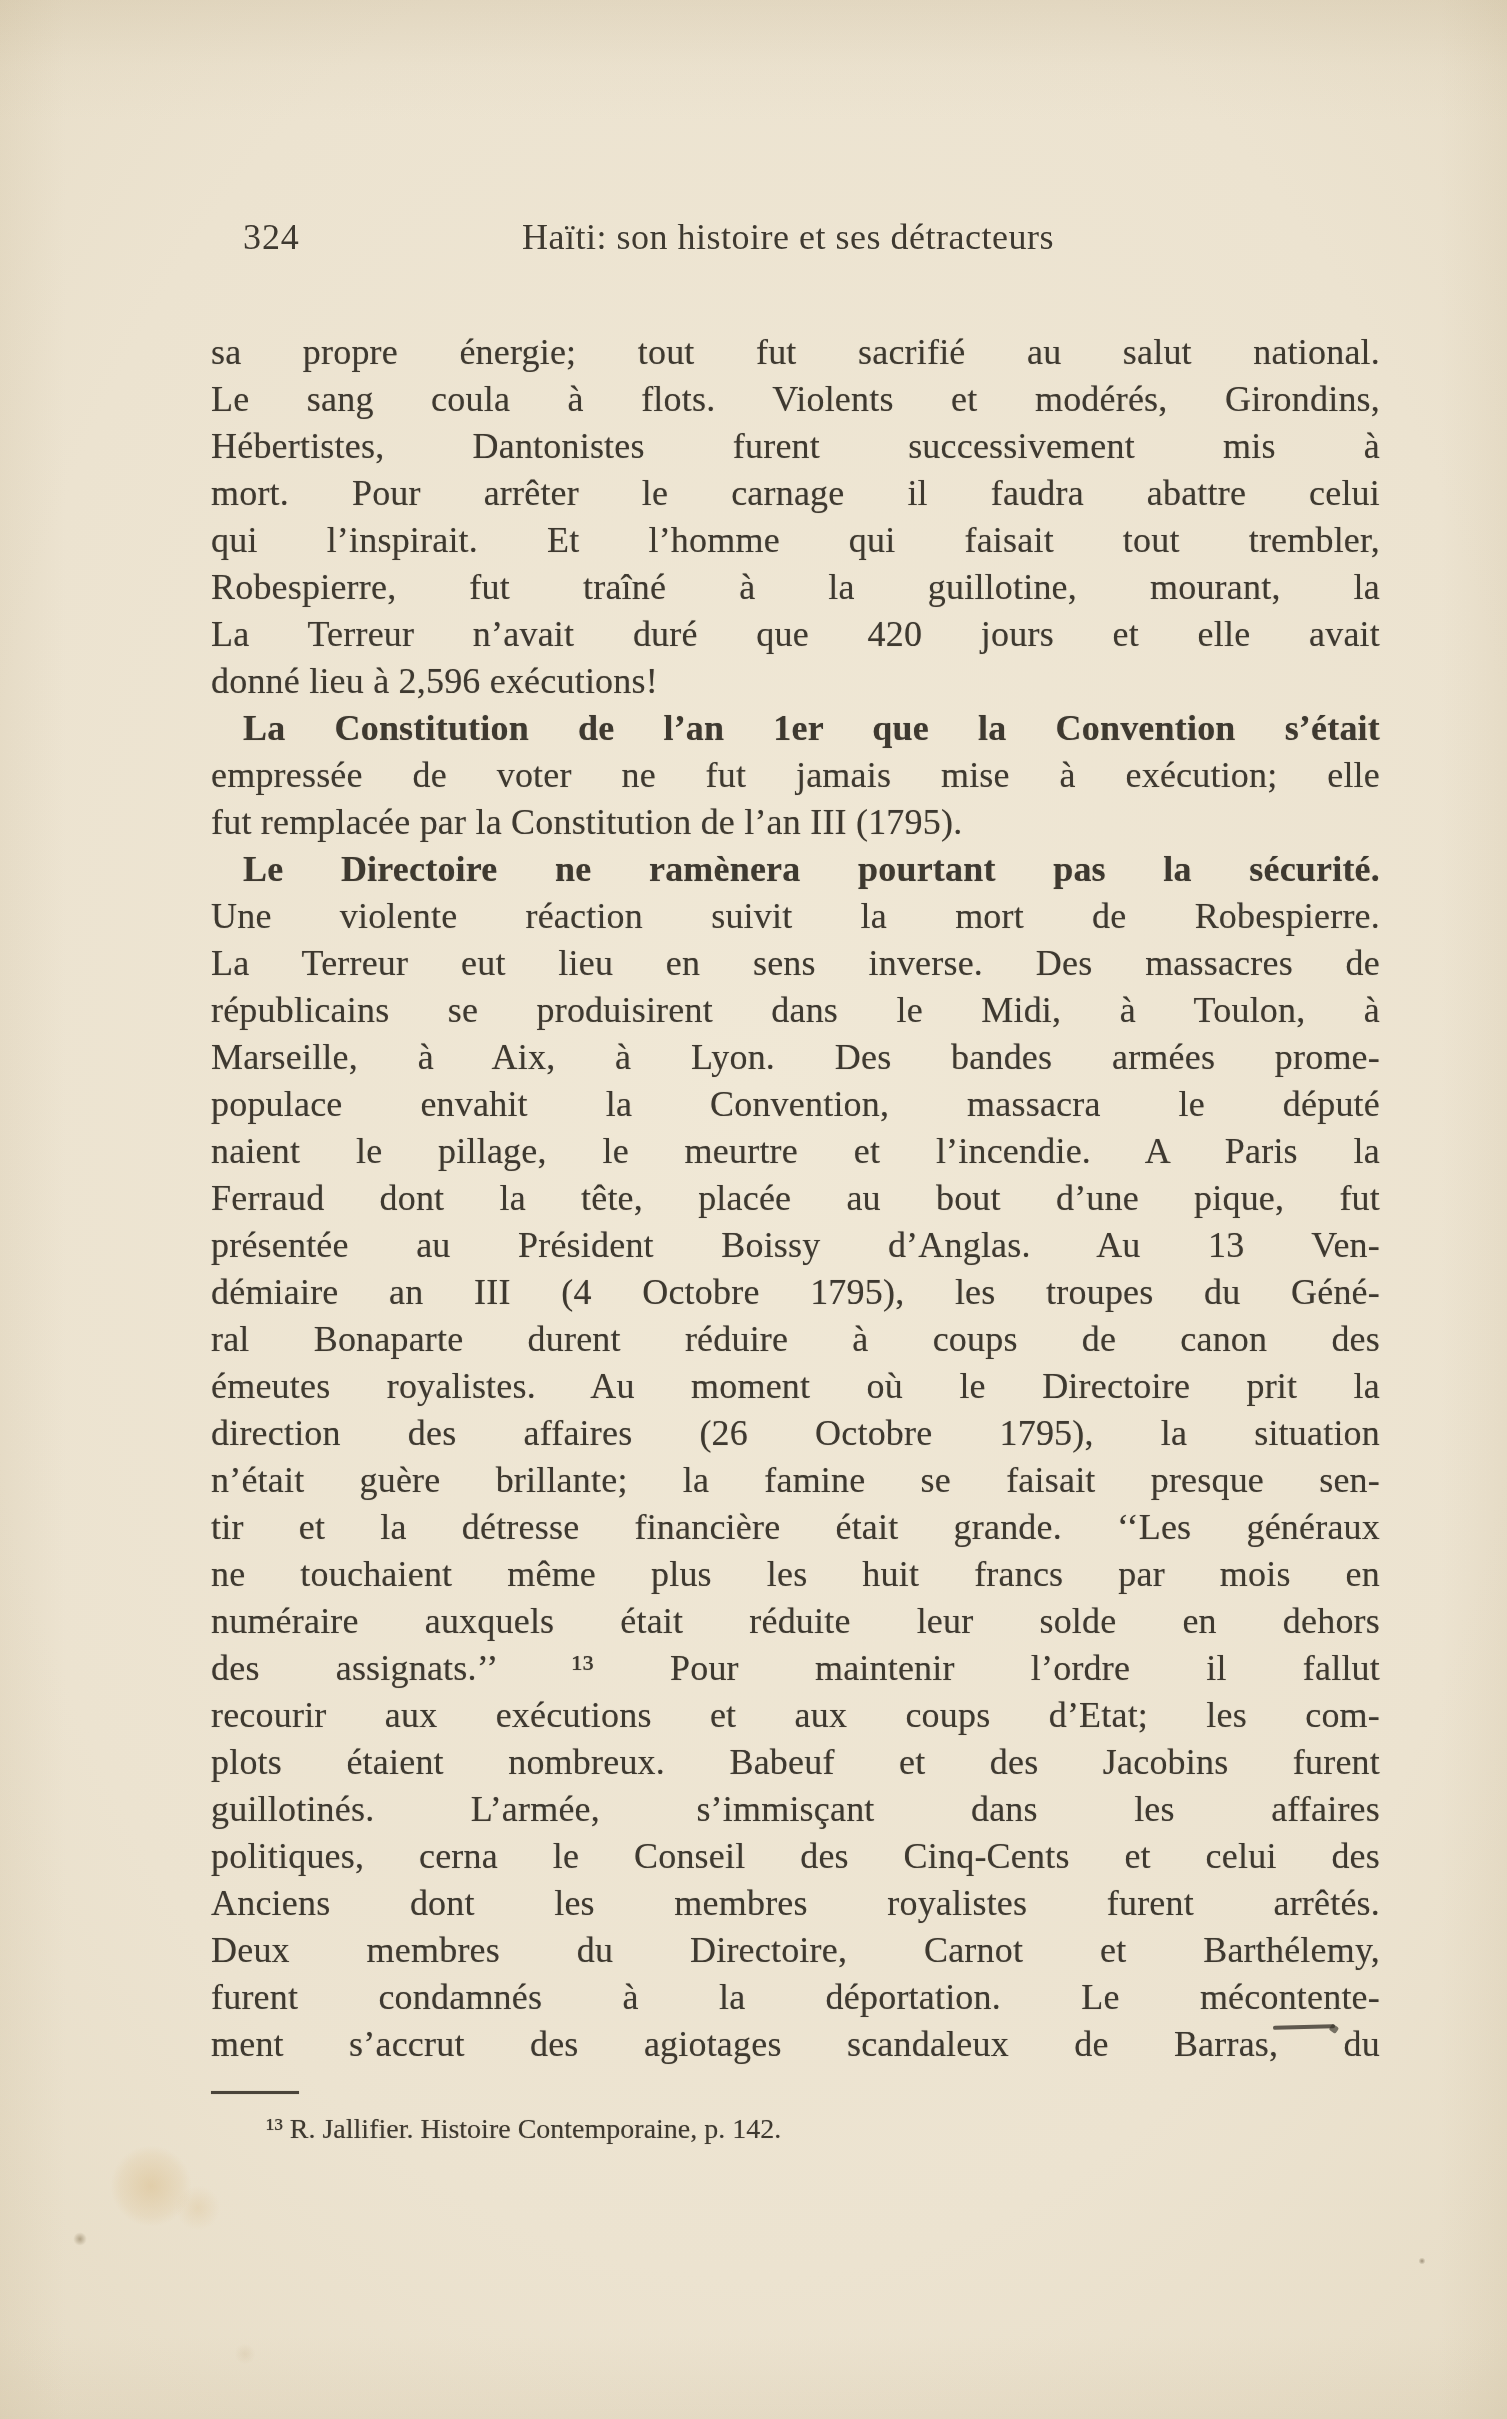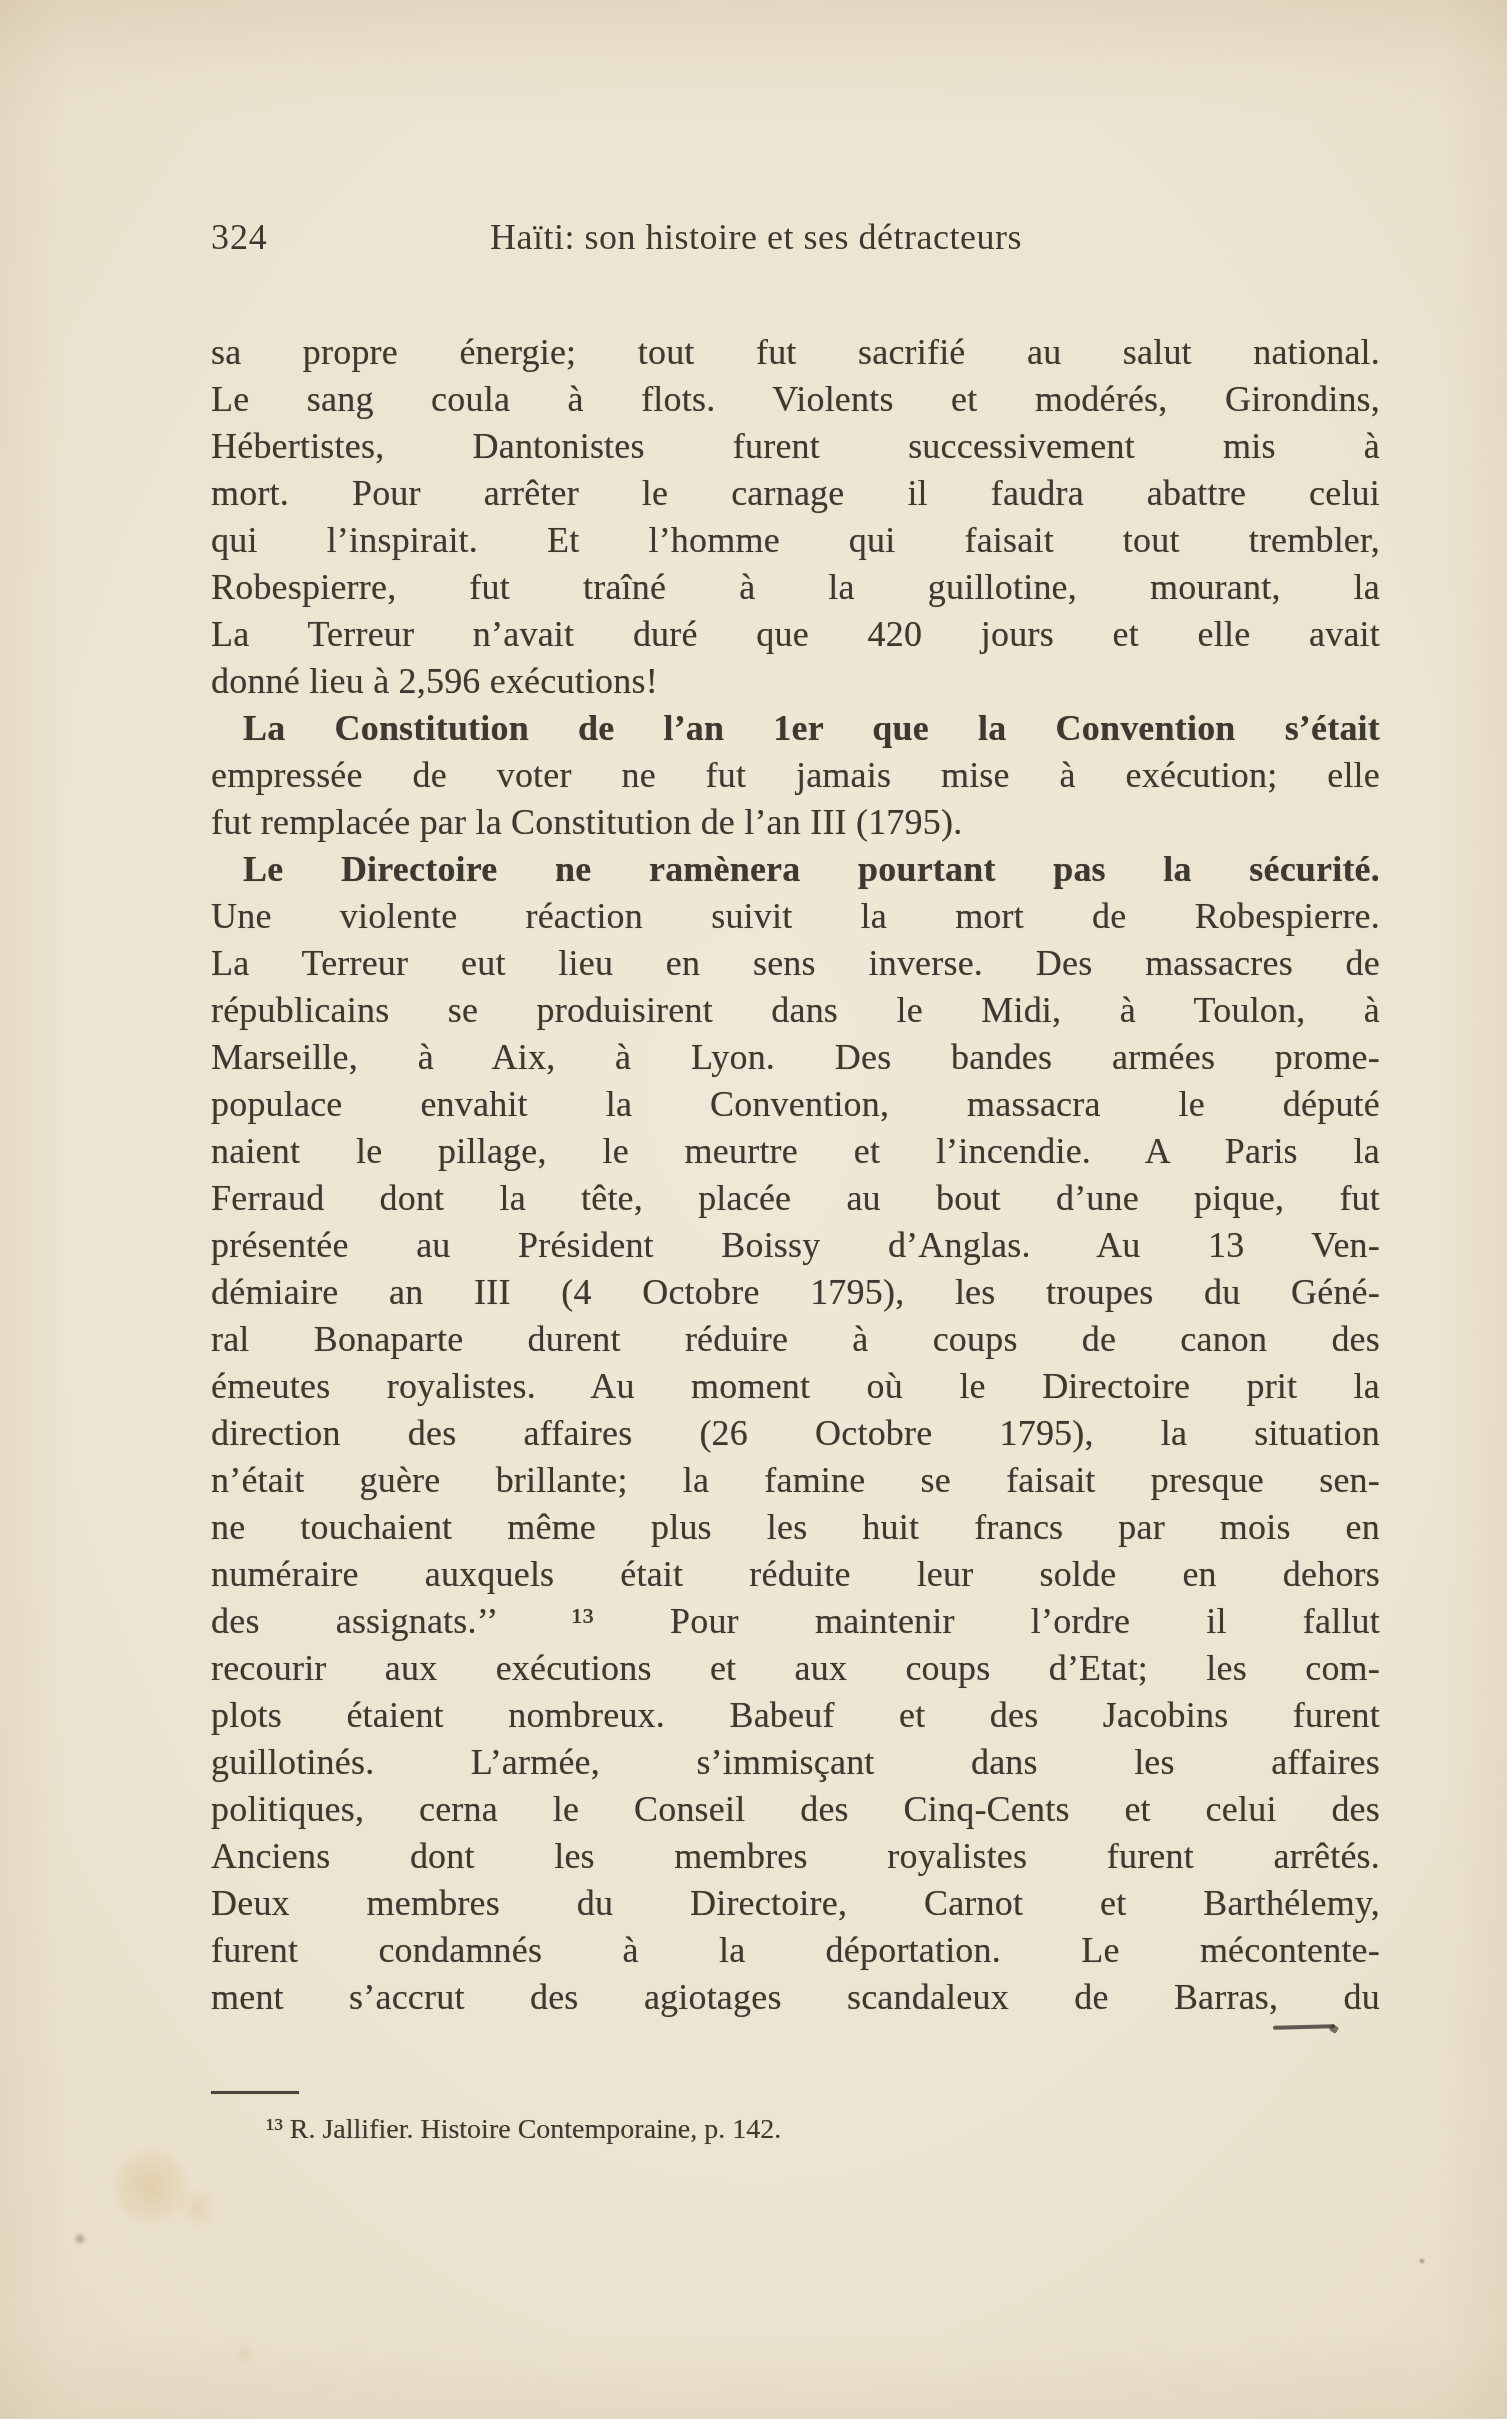--- a/index.html
+++ b/index.html
@@ -14,21 +14,21 @@
       radial-gradient(circle 28px at 198px 2208px, rgba(205,163,92,0.18), transparent 80%),
       radial-gradient(circle 13px at 245px 2354px, rgba(190,165,120,0.18), transparent 80%),
       linear-gradient(180deg, rgba(172,150,108,0.16), rgba(172,150,108,0.04) 66px, transparent 122px),
       linear-gradient(0deg, rgba(172,150,108,0.10), transparent 85px),
       linear-gradient(90deg, rgba(172,150,108,0.10), transparent 66px, transparent 1441px, rgba(172,150,108,0.10)),
       radial-gradient(ellipse 1130px 1695px at 50% 45%, #f0e8d6 0%, #ece3d0 70%, #e7ddc7 100%);
     font-family:"Liberation Serif","DejaVu Serif",serif;
     color:#3e3930;
   }
   .textblock{position:absolute;left:211px;width:1169px;}
-  .header{top:213px;height:49px;font-size:36px;line-height:49px;}
+  .header{top:213px;height:49px;font-size:36px;line-height:49px;margin-left:32px;}
   .page-number{position:absolute;left:0;top:0;letter-spacing:0.9px;}
   .running-title{
     text-align:center;padding-right:79px;
     letter-spacing:0.5px;
   }
   .body-text{
     top:302px;
     font-size:36px;line-height:47px;
     letter-spacing:0.2px;
     text-shadow:0 0 0.9px rgba(62,56,46,0.45);
@@ -91,20 +91,21 @@
       <div class="line j">Marseille, à Aix, à Lyon. Des bandes armées prome-</div>
       <div class="line j">populace envahit la Convention, massacra le député</div>
       <div class="line j">naient le pillage, le meurtre et l’incendie. A Paris la</div>
       <div class="line j">Ferraud dont la tête, placée au bout d’une pique, fut</div>
       <div class="line j">présentée au Président Boissy d’Anglas. Au 13 Ven-</div>
       <div class="line j">démiaire an III (4 Octobre 1795), les troupes du Géné-</div>
       <div class="line j">ral Bonaparte durent réduire à coups de canon des</div>
       <div class="line j">émeutes royalistes. Au moment où le Directoire prit la</div>
       <div class="line j">direction des affaires (26 Octobre 1795), la situation</div>
       <div class="line j">n’était guère brillante; la famine se faisait presque sen-</div>
+      <div class="line j">tir et la détresse financière était grande. ‘‘Les généraux</div>
       <div class="line j">ne touchaient même plus les huit francs par mois en</div>
       <div class="line j">numéraire auxquels était réduite leur solde en dehors</div>
       <div class="line j">des assignats.’’ ¹³ Pour maintenir l’ordre il fallut</div>
       <div class="line j">recourir aux exécutions et aux coups d’Etat; les com-</div>
       <div class="line j">plots étaient nombreux. Babeuf et des Jacobins furent</div>
       <div class="line j">guillotinés. L’armée, s’immisçant dans les affaires</div>
       <div class="line j">politiques, cerna le Conseil des Cinq-Cents et celui des</div>
       <div class="line j">Anciens dont les membres royalistes furent arrêtés.</div>
       <div class="line j">Deux membres du Directoire, Carnot et Barthélemy,</div>
       <div class="line j">furent condamnés à la déportation. Le mécontente-</div>

